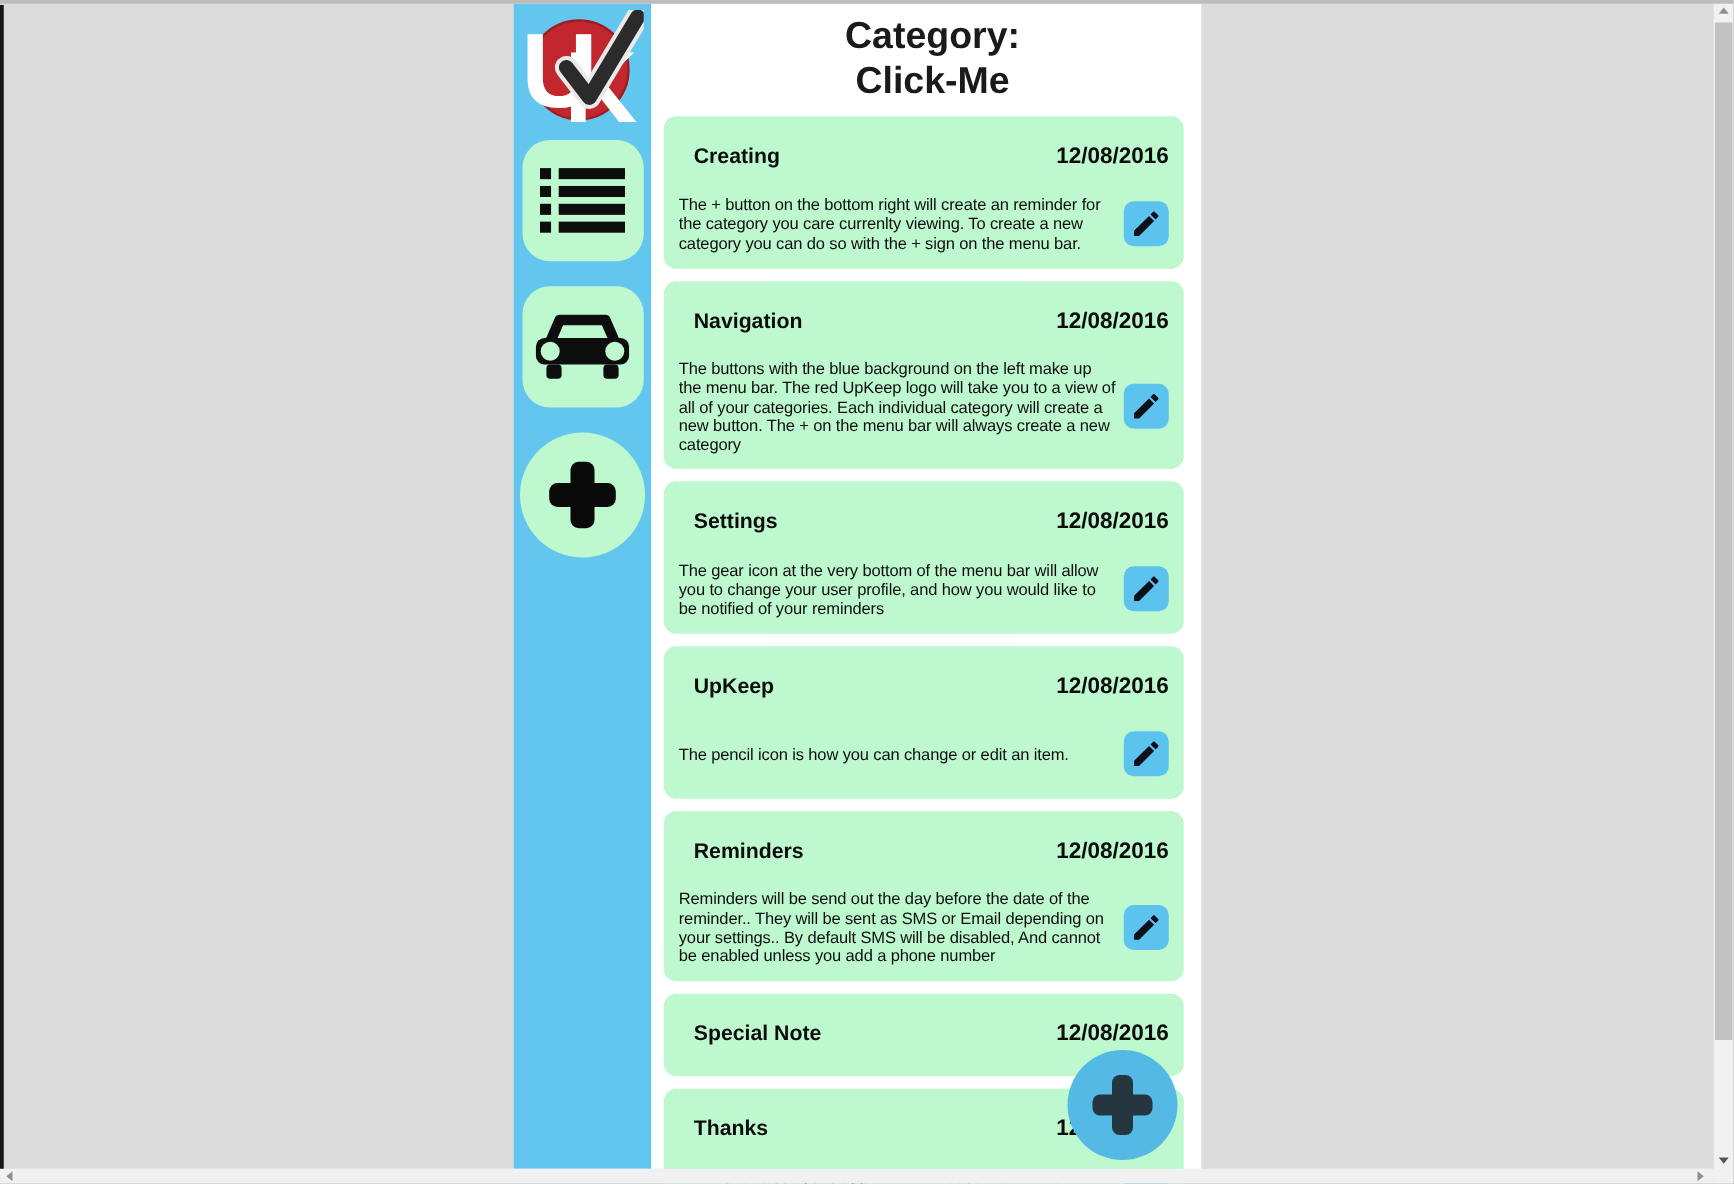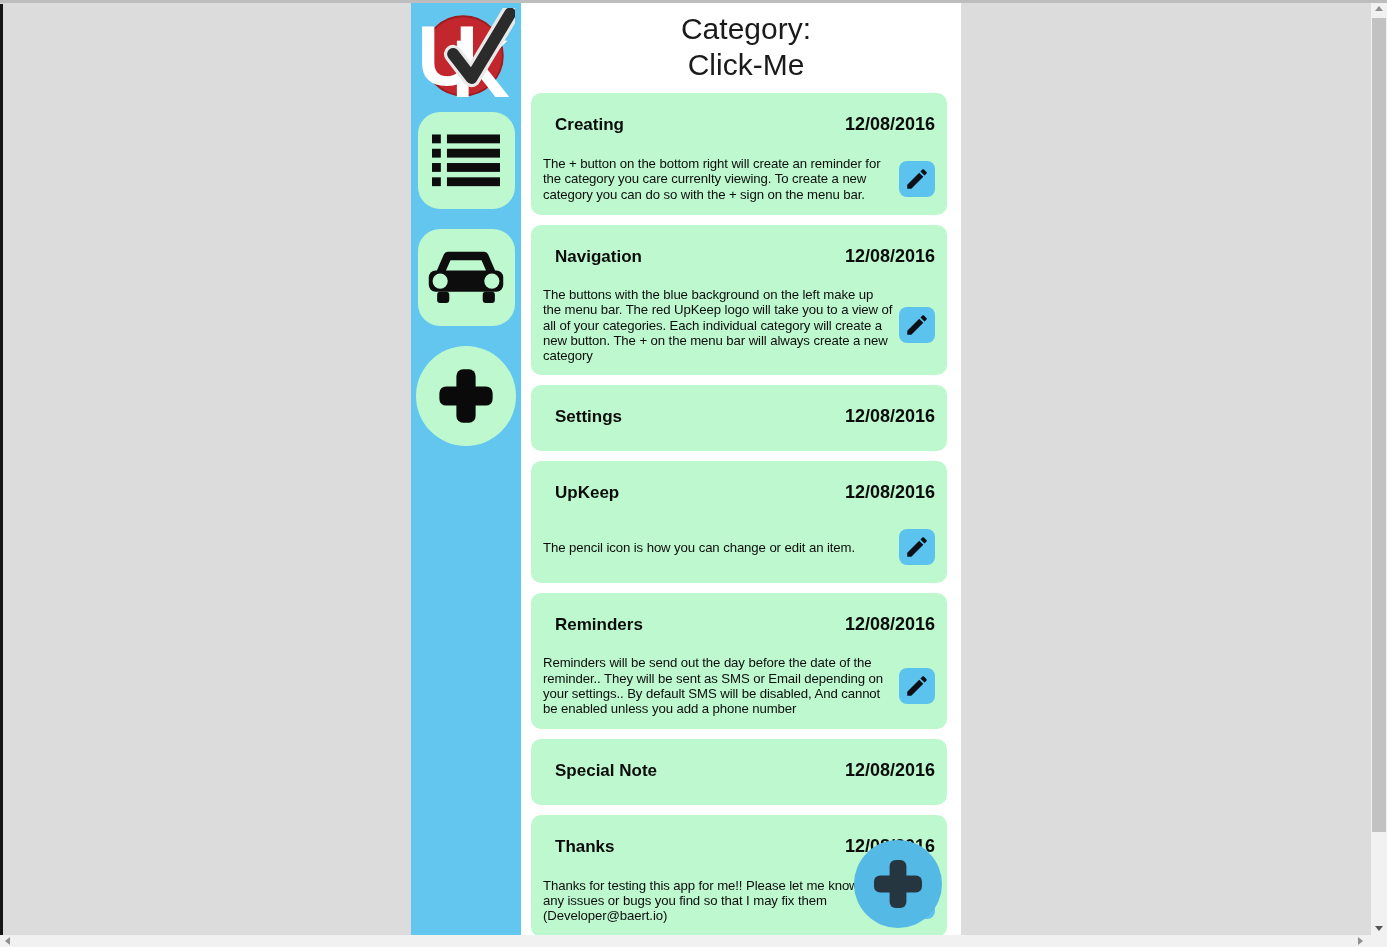--- a/index.html
+++ b/index.html
@@ -11,21 +11,21 @@
   
   .app{position:absolute;left:411px;top:3px;width:550px;height:932px;display:flex;}
   .menubar{width:110px;background:var(--menu-bar-blue);display:flex;flex-direction:column;align-items:center;flex:none;}
   .logo-btn{width:98px;height:92px;margin-top:5px;margin-bottom:12px;cursor:pointer;background:transparent;border:none;padding:0;}
   .menu-tile{width:97px;height:97px;border-radius:22px;background:var(--tile-green);border:none;margin-bottom:20px;
              display:flex;align-items:center;justify-content:center;cursor:pointer;padding:0;}
   .menu-circle{width:100px;height:100px;border-radius:50%;background:var(--tile-green);border:none;
              display:flex;align-items:center;justify-content:center;cursor:pointer;padding:0;}
 
   .content{width:440px;background:#ffffff;position:relative;}
-  .page-title{margin:8px 0 10px;text-align:center;font-size:30px;line-height:36px;font-weight:normal;color:#1a1a1a;padding-left:10px;}
+  .page-title{margin:8px 0 10px;text-align:center;font-size:30px;line-height:36px;font-weight:bold;color:#1a1a1a;padding-left:10px;}
   .page-title span{display:block;}
 
   .cards{padding:0 14px 0 10px;}
   .card{background:var(--card-green);border-radius:10px;margin-bottom:10px;padding:10px 12px 12px;}
   .card-head{display:flex;justify-content:space-between;align-items:baseline;}
   .card-title{margin:12px;font-size:17px;font-weight:bold;color:#0c0c0c;}
   .card-date{font-size:18px;font-weight:bold;color:#0c0c0c;}
   .card-body{display:flex;align-items:center;margin-top:8px;min-height:48px;}
   .card-text{flex:1;margin:0;padding-right:6px;font-size:13.2px;line-height:15.3px;font-weight:normal;color:#0d0d0d;letter-spacing:-0.1px;}
   .edit-btn{width:36px;height:36px;flex:none;border:none;border-radius:8px;background:var(--edit-button-blue);
@@ -133,20 +133,28 @@
         </svg>
       </button>
     </div>
   </article>
 
   <article class="card">
     <div class="card-head">
       <h2 class="card-title">Settings</h2>
       <span class="card-date">12/08/2016</span>
     </div>
+    <div class="card-body">
+      <p class="card-text">The gear icon at the very bottom of the menu bar will allow you to change your user profile, and how you would like to be notified of your reminders</p>
+      <button class="edit-btn">
+        <svg width="26" height="26" viewBox="0 0 24 24">
+          <path fill="#0d1117" d="M3 17.25V21h3.75L17.81 9.94l-3.75-3.75L3 17.25zM20.71 7.04c.39-.39.39-1.02 0-1.41l-2.34-2.34c-.39-.39-1.02-.39-1.41 0l-1.83 1.83 3.75 3.75 1.83-1.83z"></path>
+        </svg>
+      </button>
+    </div>
   </article>
 
   <article class="card">
     <div class="card-head">
       <h2 class="card-title">UpKeep</h2>
       <span class="card-date">12/08/2016</span>
     </div>
     <div class="card-body">
       <p class="card-text">The pencil icon is how you can change or edit an item.</p>
       <button class="edit-btn">

